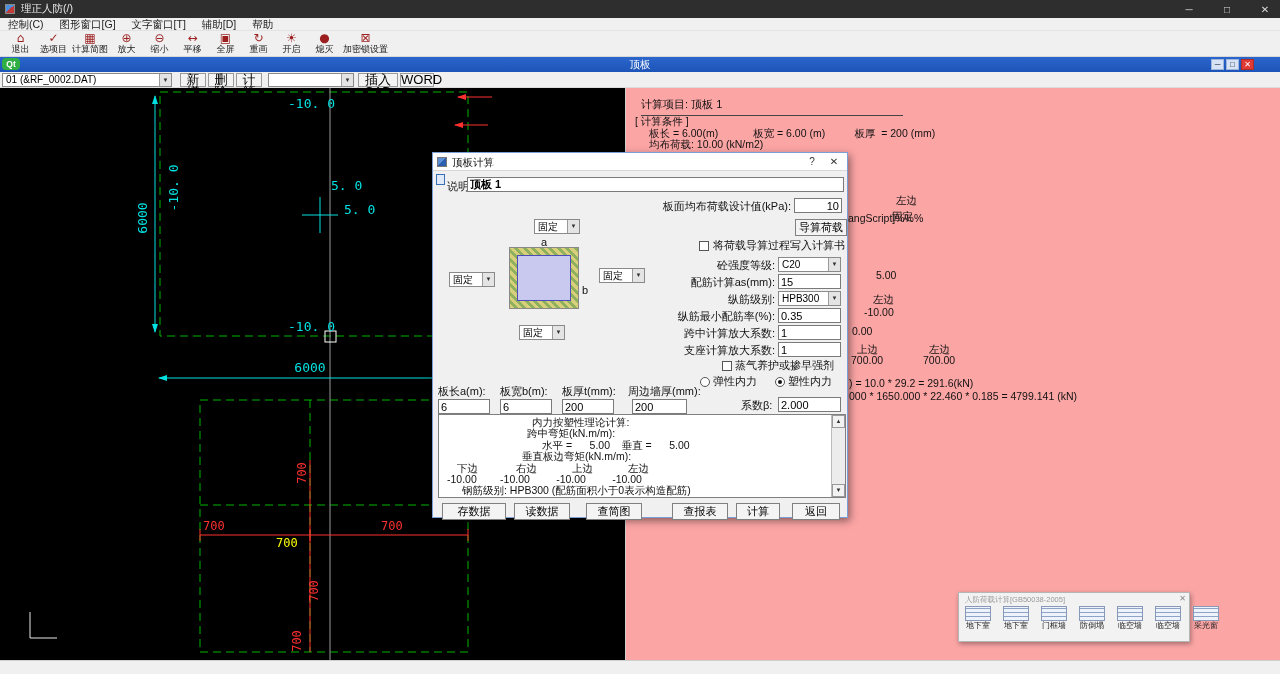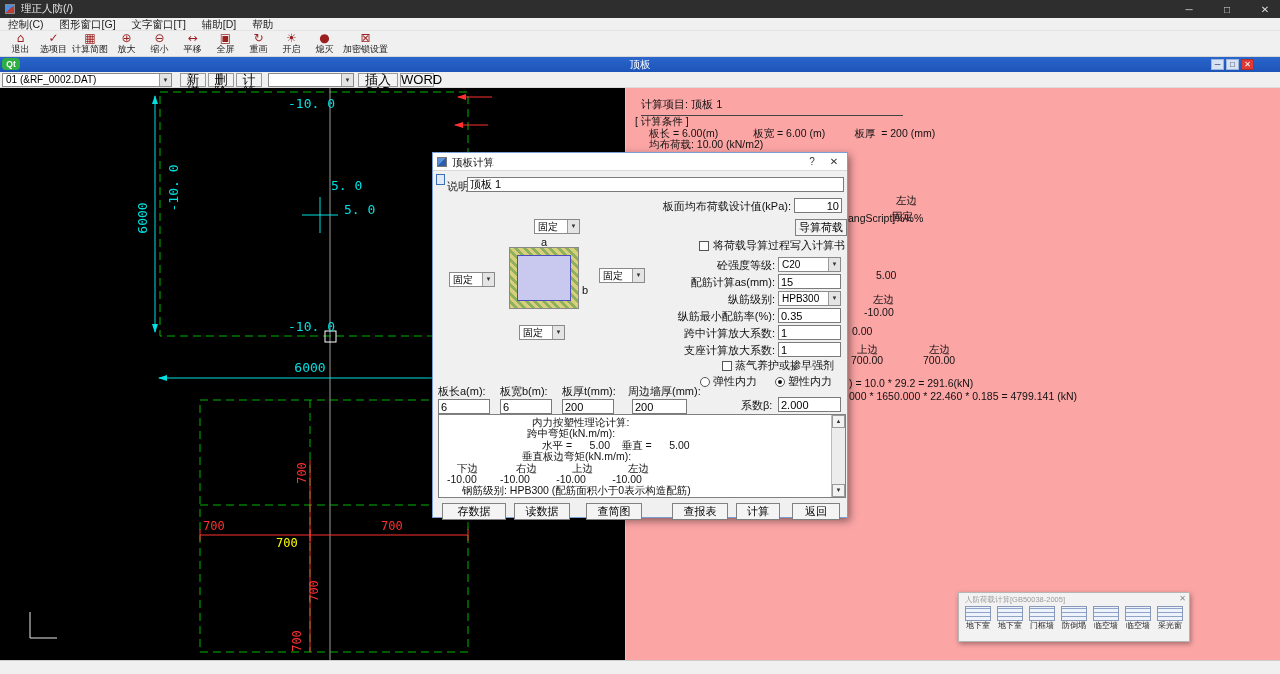--- a/index.html
+++ b/index.html
@@ -73,21 +73,21 @@
   .rline{font-size:10.5px;line-height:11.4px;white-space:pre;color:#111}
   .vscroll{position:absolute;right:0;top:0;width:14px;height:100%;background:#ececec;border-left:1px solid #bbb}
   .sarrow{position:absolute;left:0;width:13px;height:13px;background:#f2f2f2;border:1px solid #9a9a9a;font-size:6px;text-align:center;line-height:11px;color:#333}
   .sarrow.up{top:0}
   .sarrow.down{bottom:0}
 
   
   .palette{position:absolute;left:958px;top:592px;width:232px;height:50px;background:#f2f2f2;border:1px solid #b5b5b5;box-shadow:1px 2px 5px rgba(0,0,0,.35)}
   .palette .ptitle{position:absolute;left:6px;top:2px;font-size:7.5px;color:#9a9a9a;white-space:nowrap}
   .palette .pclose{position:absolute;right:3px;top:1px;font-size:8px;color:#888;cursor:default}
-  .palette .prow{position:absolute;left:4px;top:13px;display:flex;gap:2px}
+  .palette .prow{position:absolute;left:4px;top:13px;display:flex;gap:8px}
   .pitem{width:30px;display:flex;flex-direction:column;align-items:center;cursor:default}
   .pitem .picon{width:26px;height:15px;border:1px solid #8898b8;background:repeating-linear-gradient(0deg,#eef3fb 0,#eef3fb 3px,#8fa3c6 3px,#8fa3c6 4px)}
   .pitem .plabel{font-size:8px;line-height:9px;color:#222;white-space:nowrap}
 </style>
 </head>
 <body>
 
 <div class="app">
 
   <div class="titlebar">
@@ -263,21 +263,21 @@
   <div class="dialog">
     <div class="dtitle">
       <span class="dicon"></span>
       <span class="dtext">顶板计算</span>
       <span class="dhelp">?</span>
       <span class="dclose">✕</span>
     </div>
     <span class="noteicon"></span>
 
     <span class="dlabel" style="left:14px;top:27px">说明</span>
-    <input class="din" style="left: 34px; top: 24px; width: 377px;" value="顶板 1">
+    <input class="din" style="left: 34px; top: 24px; width: 377px; font-weight: bold;" value="顶板 1">
 
     <span class="dlabel r" style="left:150px;top:47px;width:208px">板面均布荷载设计值(kPa):</span>
     <input class="din" style="left: 361px; top: 45px; width: 48px; text-align: right;" value="10">
 
     <div class="dbtn" style="left:362px;top:66px;width:52px">导算荷载</div>
 
     <span class="cb" style="left:266px;top:88px"></span>
     <span class="dlabel" style="left:280px;top:86px">将荷载导算过程写入计算书</span>
 
     <div class="combo" style="left:101px;top:66px;width:46px;height:15px">

